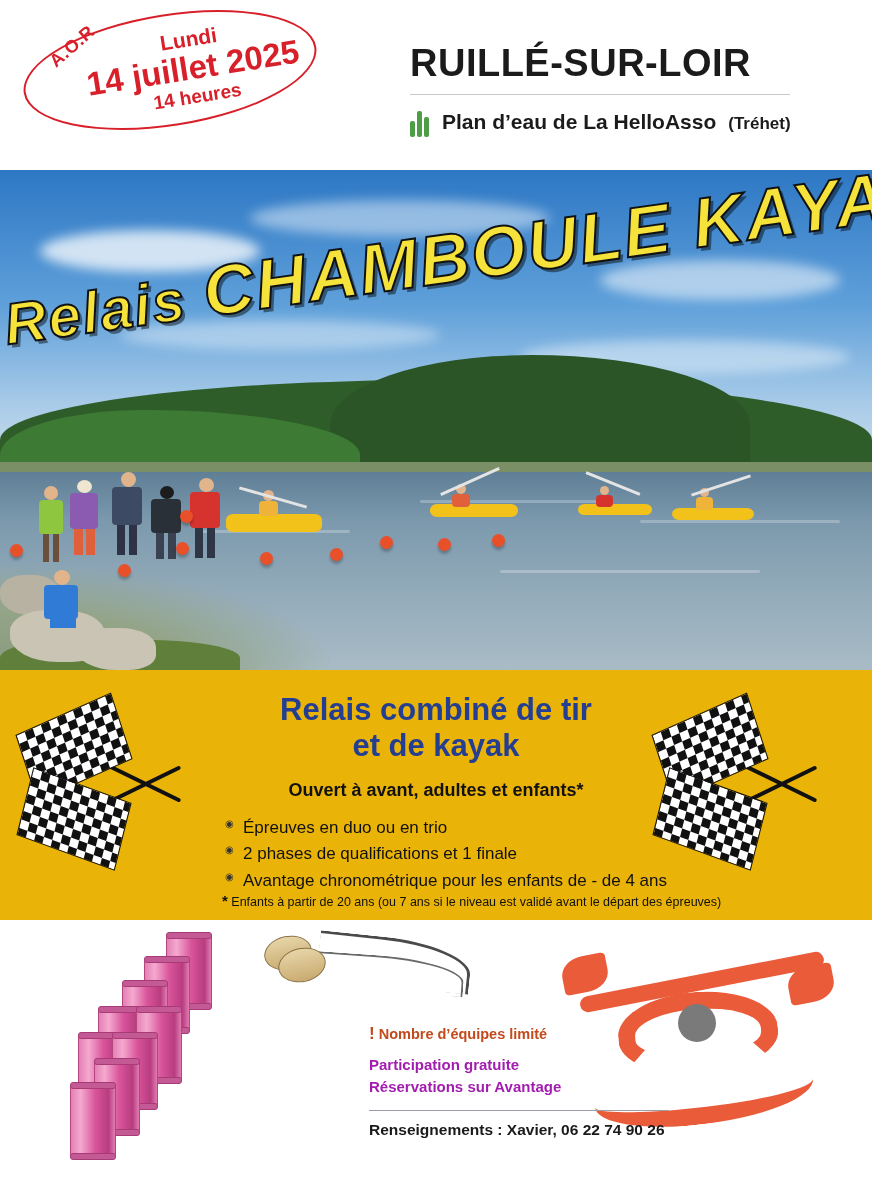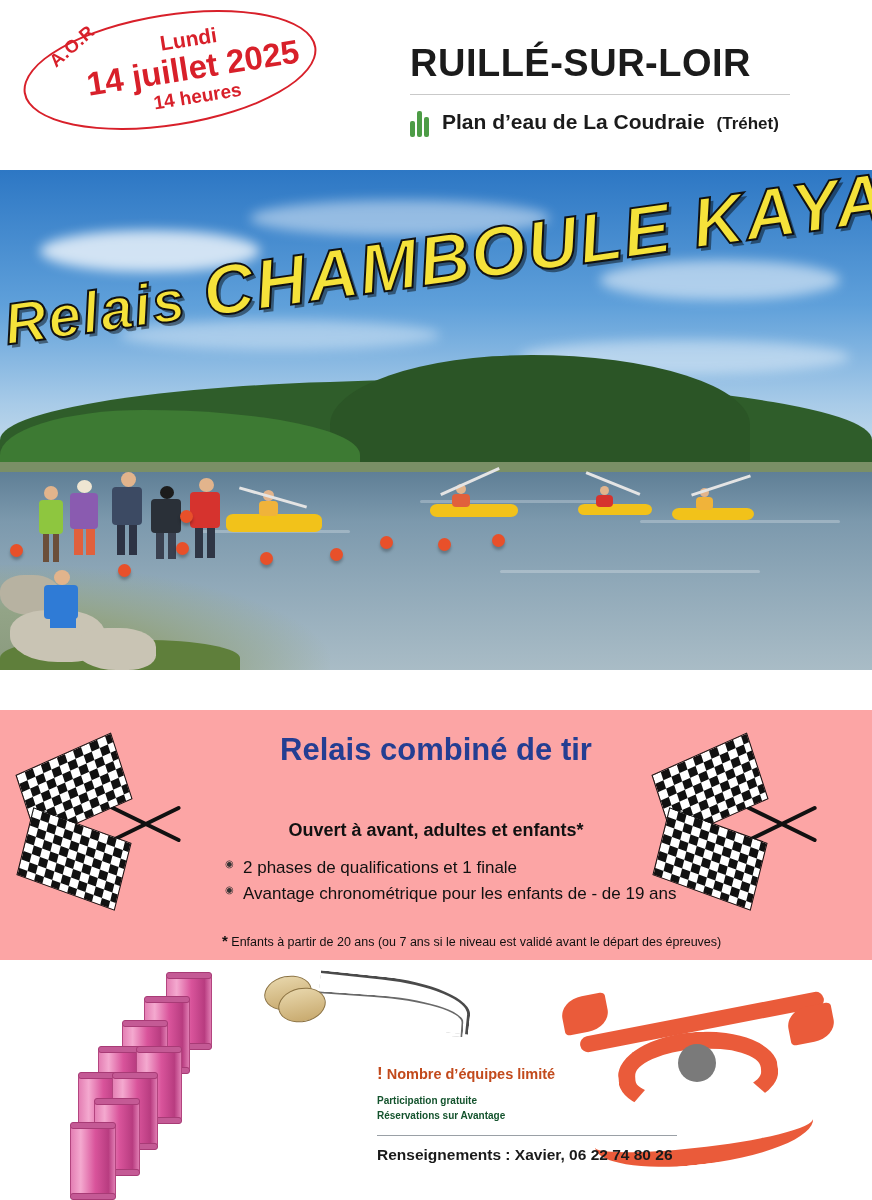--- a/index.html
+++ b/index.html
@@ -244,22 +244,21 @@
     letter-spacing: 2px;
     white-space: nowrap;
   }
   .banner-text .big { font-size: 70px; }
 
   
   .cream {
     position: relative;
     width: 872px;
     height: 250px;
-    background: #fca5a5;
-    margin-top: 40px;
+    background: #eab308;
   }
   .cream-heading {
     position: absolute;
     left: 236px;
     top: 22px;
     width: 400px;
     text-align: center;
     color: #243e92;
     font-size: 31px;
     font-weight: bold;
@@ -459,31 +458,31 @@
   .ki-hull {
     position: absolute;
     left: 34px; top: 140px;
     width: 220px; height: 62px;
     border-bottom: 17px solid #ea5b3a;
     border-radius: 0 0 55% 45%;
     box-sizing: border-box;
     transform: rotate(-6deg);
   }
 
-  .info { position: absolute; left: 377px; top: 104px; width: 330px; }
+  .info { position: absolute; left: 369px; top: 104px; width: 330px; }
   .info-limit {
     font-size: 14.5px;
     color: #c24a1c;
     font-weight: bold;
     margin-bottom: 10px;
   }
   .info-limit .bang { font-size: 17px; }
   .info-free {
-    font-size: 10px;
-    color: #14532d;
+    font-size: 15px;
+    color: #a21caf;
     font-weight: bold;
     line-height: 1.45;
   }
   .info-rule {
     margin: 12px 0 10px 0;
     border-top: 1px solid #9aa0a6;
     width: 300px;
   }
   .info-contact {
     font-size: 15.5px;
@@ -508,21 +507,21 @@
 
   <div class="title-block">
     <div class="town">RUILLÉ-SUR-LOIR</div>
     <div class="title-rule"></div>
     <div class="venue-row">
       <span class="leaf-icon">
           <i></i>
           <i></i>
           <i></i>
         </span>
-      <span class="venue">Plan d’eau de La Coudraie</span>
+      <span class="venue">Plan d’eau de La HelloAsso</span>
       <span class="venue"><small>(Tréhet)</small></span>
     </div>
   </div>
 </div>
 
 <div class="photo">
   <div class="sky"></div>
   <div class="cloud c1"></div>
   <div class="cloud c2"></div>
   <div class="cloud c3"></div>
@@ -637,27 +636,29 @@
 
   <div class="flags right">
     <div class="pole pole-a"></div>
     <div class="pole pole-b"></div>
     <div class="flag flag-a"></div>
     <div class="flag flag-b"></div>
   </div>
 
   <div class="cream-heading">
     <div>Relais combiné de tir</div>
+    <div>et de kayak</div>
   </div>
 
   <div class="cream-sub">Ouvert à avant, adultes et enfants*</div>
 
   <ul class="bullets">
+    <li>Épreuves en duo ou en trio</li>
     <li>2 phases de qualifications et 1 finale</li>
-    <li>Avantage chronométrique pour les enfants de - de 19 ans</li>
+    <li>Avantage chronométrique pour les enfants de - de 4 ans</li>
   </ul>
 
   <div class="footnote">
     <b>*</b>
     <span>Enfants à partir de 20 ans (ou 7 ans si le  niveau est validé avant le départ des épreuves)</span>
   </div>
 </div>
 
 <div class="bottom">
 
@@ -693,15 +694,15 @@
   <div class="info">
     <div class="info-limit">
       <span class="bang">!</span>
       <span>Nombre d’équipes limité</span>
     </div>
     <div class="info-free">
       <div>Participation gratuite</div>
       <div>Réservations sur Avantage</div>
     </div>
     <div class="info-rule"></div>
-    <div class="info-contact">Renseignements : Xavier, 06 22 74 80 26</div>
+    <div class="info-contact">Renseignements : Xavier, 06 22 74 90 26</div>
   </div>
 </div>
 
 </body></html>

